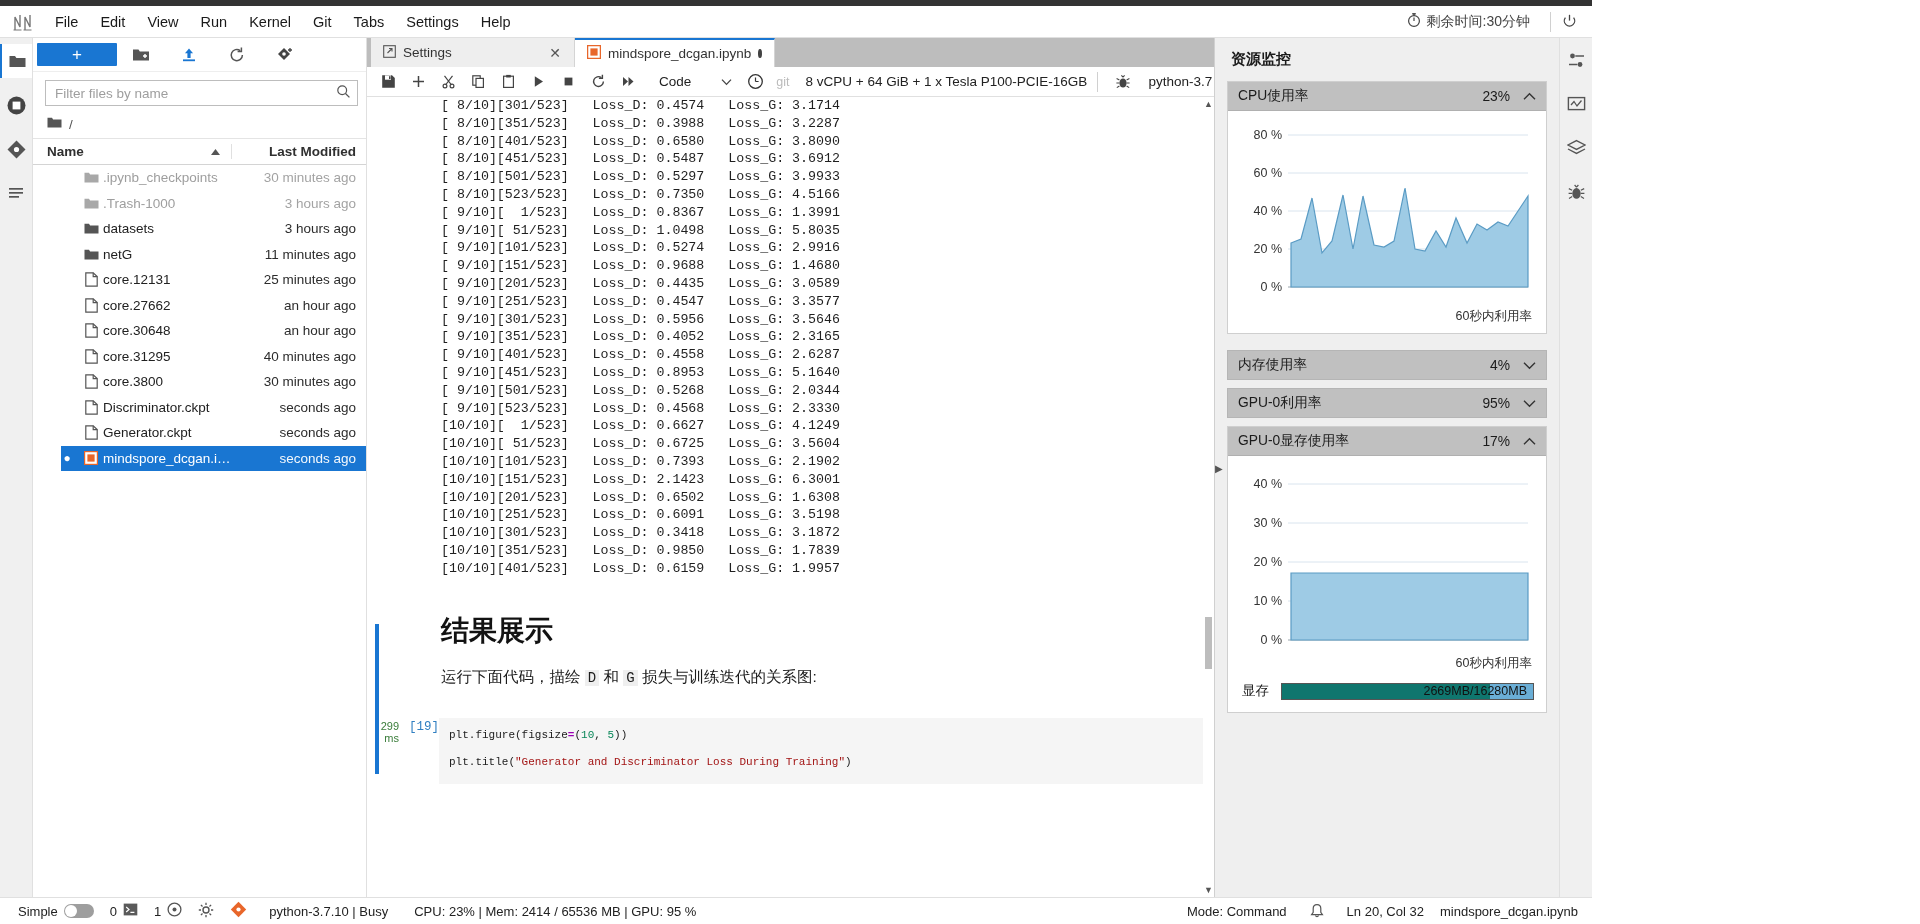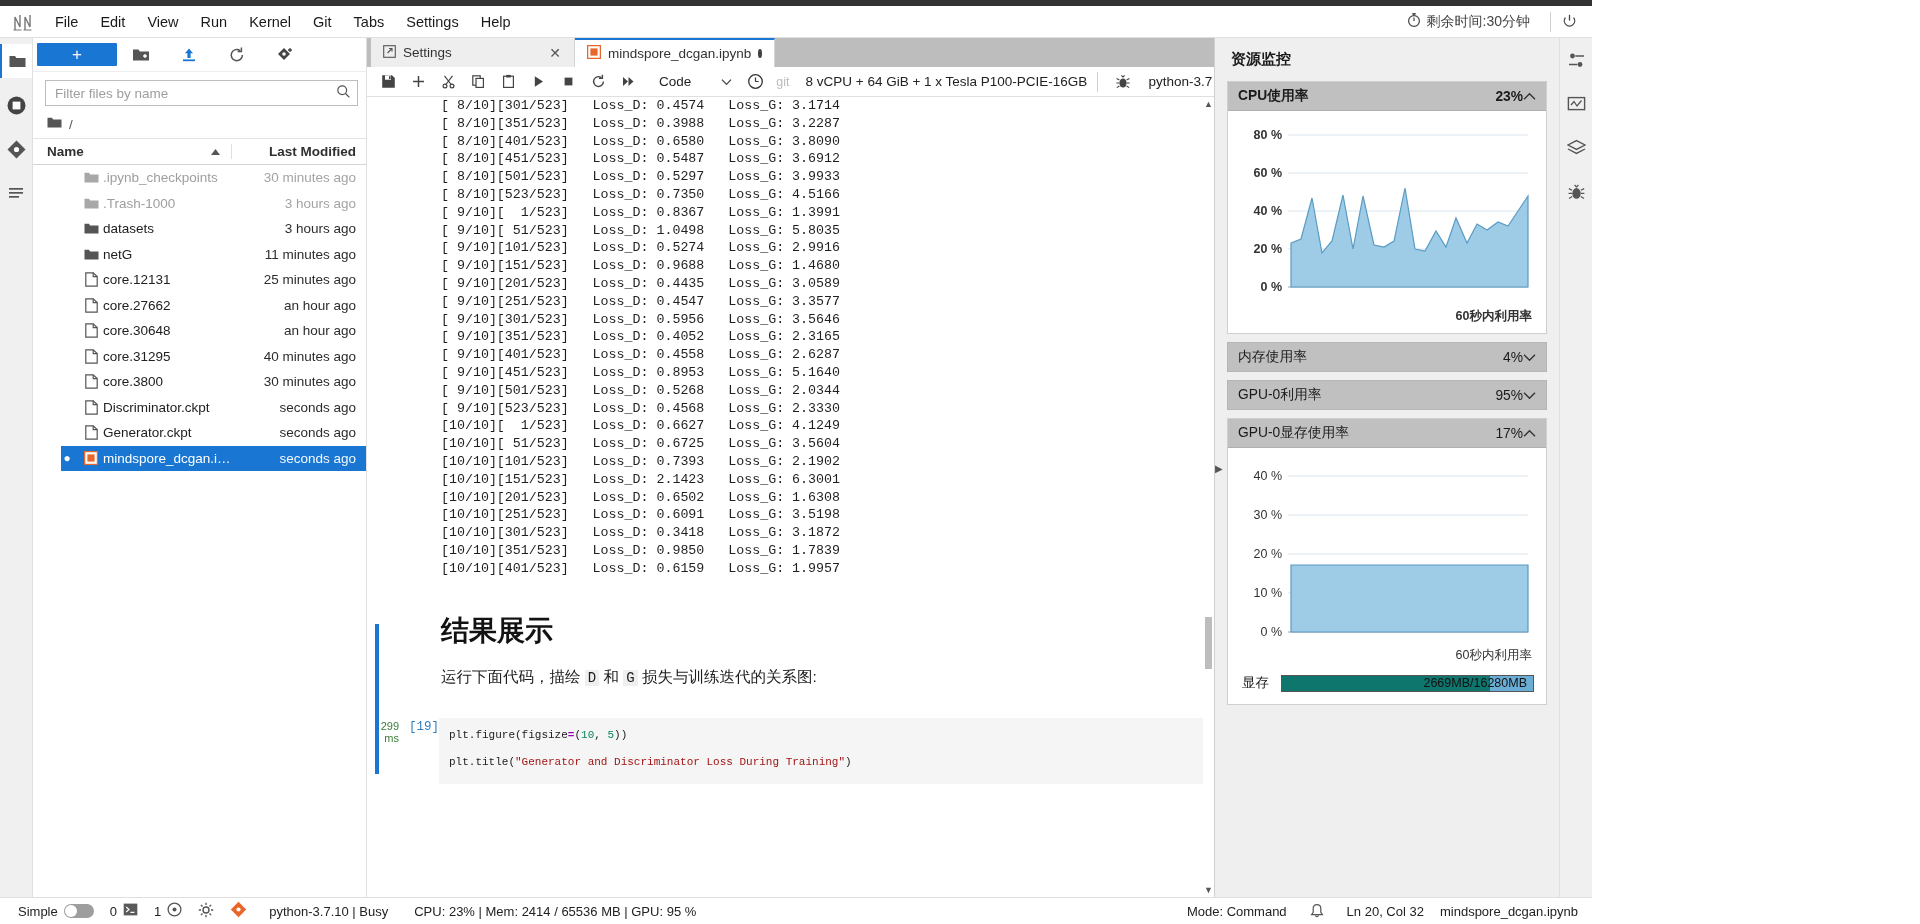--- a/index.html
+++ b/index.html
@@ -152,21 +152,21 @@
     border-left: 1px solid #d0d0d0; display: flex; flex-direction: column;
     padding: 10px 12px 0 12px;
   }
   .res-title { font-size: 15px; font-weight: bold; color: #1b1b1b; padding: 2px 0 12px 4px; }
   .res-accordion { background: #fff; border: 1px solid #cfcfcf; }
   .acc-head {
     display: flex; align-items: center; justify-content: space-between;
     background: #c0c0c0; padding: 5px 10px; font-size: 13.8px; color: #1b1b1b; cursor: pointer;
     border-bottom: 1px solid #b0b0b0;
   }
-  .acc-head .hright { display: flex; align-items: center; gap: 0; }
+  .acc-head .hright { display: flex; align-items: center; gap: 13px; }
   .acc-body { background: #fff; padding: 6px 8px 4px 8px; }
   .chartwrap { position: relative; }
   .chart-caption { text-align: right; font-size: 12.5px; color: #333; padding: 0 6px 4px 0; }
   .memrow { display: flex; align-items: center; gap: 12px; padding: 6px 4px 8px 6px; }
   .memrow .mlabel { font-size: 13.5px; color: #1b1b1b; }
   .membar {
     flex: 1; height: 17px; border: 1px solid #555; background: #0f766e; position: relative; overflow: hidden;
   }
   .membar .fill { position: absolute; right: 0; top: 0; bottom: 0; background: #6aaed6; }
   .membar .mtext {
@@ -601,21 +601,21 @@
           <div class="nbsb-thumb" style="top:520px;height:52px;"></div>
           <div class="nbsb-arrow" style="bottom:2px;">▼</div>
         </div>
       </div>
     </div>
 
     <div class="respanel" style="position:relative;">
       <div class="collapse-handle">▶</div>
       <div class="res-title">资源监控</div>
 
-      <div class="res-accordion" style="margin-bottom:8px;font-weight:bold;">
+      <div class="res-accordion" style="margin-bottom:16px;">
         <div class="acc-head">
           <span>CPU使用率</span>
           <span class="hright">
             <span>23%</span>
             <span>
               <svg width="13" height="9" viewBox="0 0 13 9">
                   <path d="M1 7.2 L6.5 1.8 L12 7.2" fill="none" stroke="#333" stroke-width="1.4"></path>
                 </svg>
             </span>
           </span>

